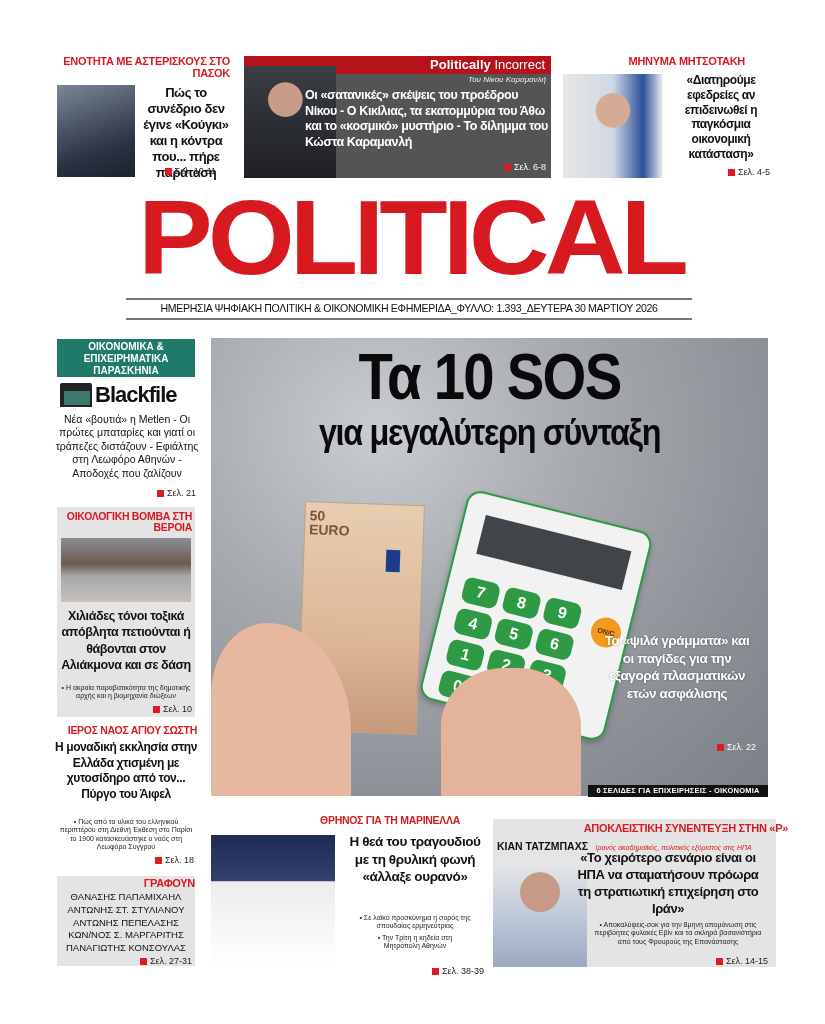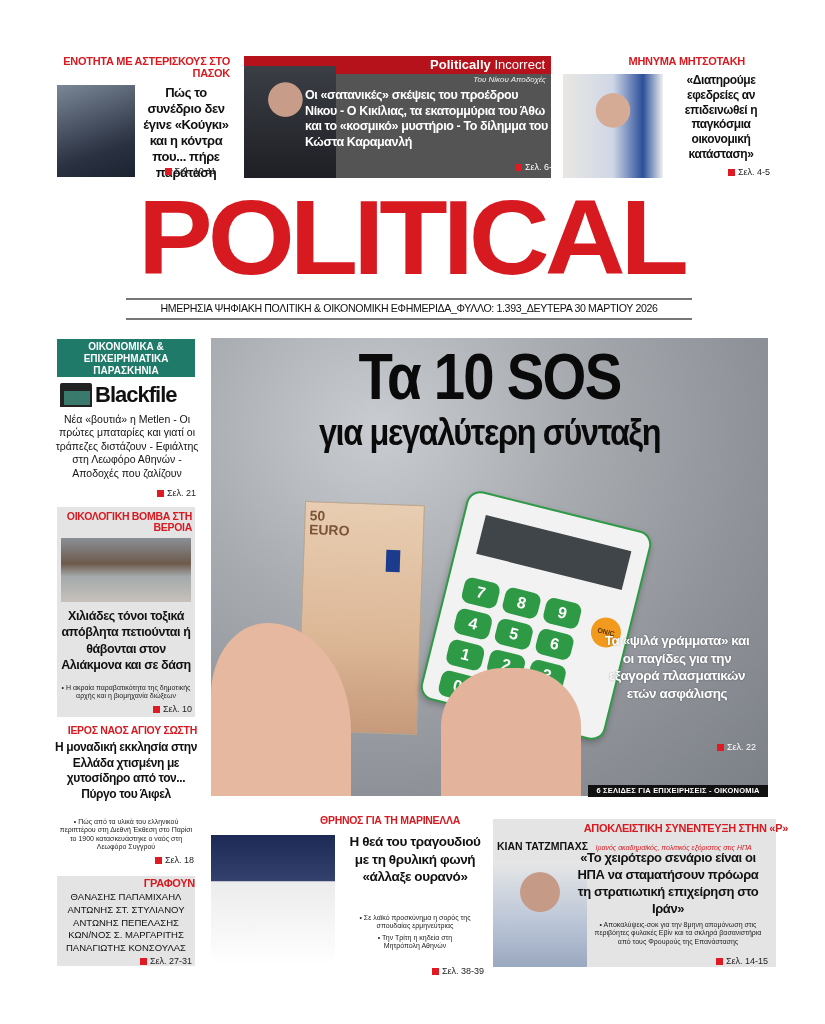--- a/index.html
+++ b/index.html
@@ -32,23 +32,23 @@
     <span class="sq"></span>
     <span>Σελ. 10-11</span>
   </div>
 
 <div class="abs" style="left:244px;top:56px;width:307px;height:122px;background:#545454;"></div>
 <div class="abs" style="left:244px;top:56px;width:307px;height:18px;background:#b5121b;text-align:right;padding-right:6px;color:#fff;font-size:13px;line-height:18px;">
   <b>Politically</b>
   <span>Incorrect</span>
 </div>
 <div class="abs photo-kar" style="left:244px;top:66px;width:92px;height:112px;"></div>
-<div class="abs" style="left:380px;top:75px;width:166px;text-align:right;font-size:8px;font-style:italic;color:#f0f0f0;">Του Νίκου Αποδοχές</div>
+<div class="abs" style="left:380px;top:75px;width:166px;text-align:right;font-size:8px;font-style:italic;color:#f0f0f0;">Του Νίκου Καραμανλή</div>
 <a class="abs cond" style="left:305px;top:88px;width:244px;font-size:12.5px;line-height:1.25;text-align:left;color:#fff;text-decoration:none;">Οι «σατανικές» σκέψεις του προέδρου Νίκου - Ο Κικίλιας, τα εκατομμύρια του Άθω και το «κοσμικό» μυστήριο - Το δίλημμα του Κώστα Καραμανλή</a>
-<div class="abs pageref" style="left:481px;top:162px;width:76px;color:#fff;">
+<div class="abs pageref" style="left:470px;top:162px;width:76px;color:#fff;">
     <span class="sq"></span>
     <span>Σελ. 6-8</span>
   </div>
 
 <div class="abs kicker" style="left:595px;top:56px;width:150px;font-size:11px;">ΜΗΝΥΜΑ ΜΗΤΣΟΤΑΚΗ</div>
 <div class="abs photo-mits" style="left:563px;top:74px;width:100px;height:104px;"></div>
 <a class="abs cond" style="left:668px;top:73px;width:106px;font-size:12px;line-height:1.23;text-align:center;color:#111;text-decoration:none;">«Διατηρούμε εφεδρείες αν επιδεινωθεί η παγκόσμια οικονομική κατάσταση»</a>
 <div class="abs pageref" style="left:700px;top:167px;width:70px;">
     <span class="sq"></span>
     <span>Σελ. 4-5</span>

